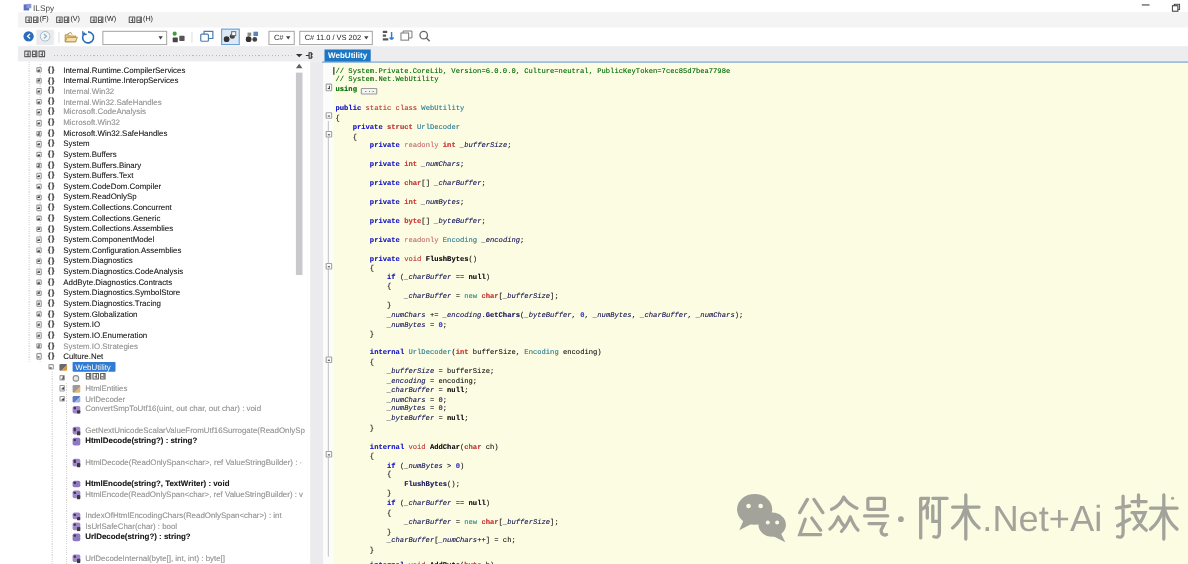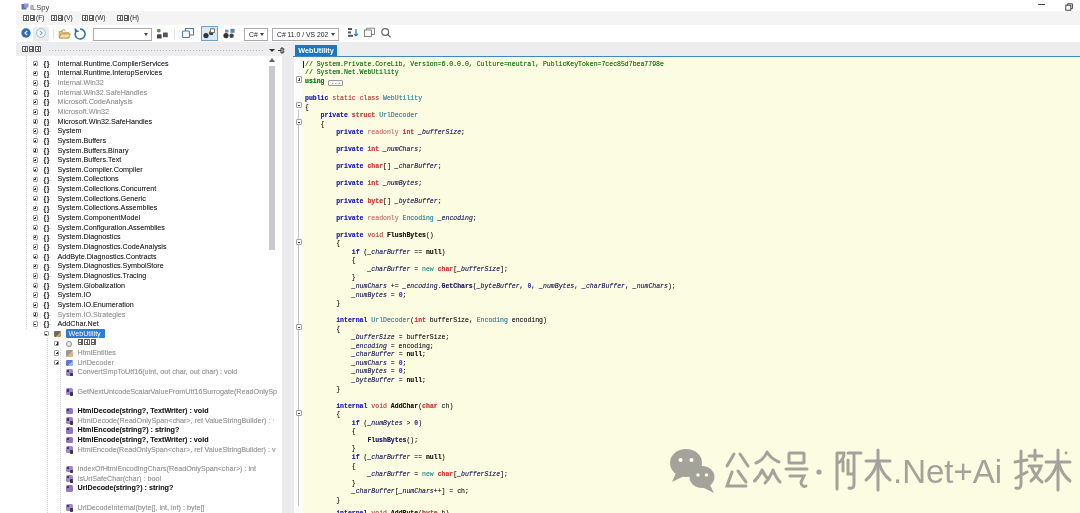--- a/index.html
+++ b/index.html
@@ -282,29 +282,29 @@
         </span>
         <span class="bricon" style="left:27.5px">{}</span>
         <span class="lb" style="left:41.5px">System.Buffers.Text</span>
       </div>
       <div class="tr" style="top:164.83px">
         <span class="exp" style="left:16.6px">
           <i></i>
           <b></b>
         </span>
         <span class="bricon" style="left:27.5px">{}</span>
-        <span class="lb" style="left:41.5px">System.Compiler.Compiler</span>
+        <span class="lb" style="left:41.5px">System.CodeDom.Compiler</span>
       </div>
       <div class="tr" style="top:174.48px">
         <span class="exp" style="left:16.6px">
           <i></i>
           <b></b>
         </span>
         <span class="bricon" style="left:27.5px">{}</span>
-        <span class="lb" style="left:41.5px">System.Collections</span>
+        <span class="lb" style="left:41.5px">System.ReadOnlySp</span>
       </div>
       <div class="tr" style="top:184.13px">
         <span class="exp" style="left:16.6px">
           <i></i>
           <b></b>
         </span>
         <span class="bricon" style="left:27.5px">{}</span>
         <span class="lb" style="left:41.5px">System.Collections.Concurrent</span>
       </div>
       <div class="tr" style="top:193.78px">
@@ -409,21 +409,21 @@
           <b></b>
         </span>
         <span class="bricon" style="left:27.5px">{}</span>
         <span class="lb g" style="left:41.5px">System.IO.Strategies</span>
       </div>
       <div class="tr" style="top:319.23px">
         <span class="exp" style="left:16.6px">
           <i></i>
         </span>
         <span class="bricon" style="left:27.5px">{}</span>
-        <span class="lb" style="left:41.5px">AddChar.Net</span>
+        <span class="lb" style="left:41.5px">Culture.Net</span>
       </div>
       <div class="tr" style="top:328.88px">
         <span class="exp" style="left:27.5px">
           <i></i>
         </span>
         <span class="clsicon" style="left:38px"></span>
         <span class="sel" style="left:50px;top:0.4px;width:39px;height:9px"></span>
         <span class="lb" style="left:52.5px;color:#fff">WebUtility</span>
       </div>
       <div class="tr" style="top:338.53px">
@@ -451,31 +451,27 @@
         <span class="lb g" style="left:61.5px">UrlDecoder</span>
       </div>
       <div class="tr" style="top:367.48px">
         <span class="meth priv" style="left:50px"></span>
         <span class="lb g" style="left:61.5px">ConvertSmpToUtf16(uint, out char, out char) : void</span>
       </div>
       <div class="tr" style="top:386.78px">
         <span class="meth priv" style="left:50px"></span>
         <span class="lb g" style="left:61.5px">GetNextUnicodeScalarValueFromUtf16Surrogate(ReadOnlySp</span>
       </div>
-      <div class="tr" style="top:406.08px">
+      <div class="tr" style="top:396.43px">
         <span class="meth pub" style="left:50px"></span>
-        <span class="lb bold" style="left:61.5px">HtmlDecode(string?, TextWriter) : void</span>
+        <span class="lb bold" style="left:61.5px">HtmlDecode(string?) : string?</span>
       </div>
       <div class="tr" style="top:415.73px">
         <span class="meth priv" style="left:50px"></span>
         <span class="lb g" style="left:61.5px">HtmlDecode(ReadOnlySpan&lt;char&gt;, ref ValueStringBuilder) : ·</span>
-      </div>
-      <div class="tr" style="top:425.38px">
-        <span class="meth pub" style="left:50px"></span>
-        <span class="lb bold" style="left:61.5px">HtmlEncode(string?) : string?</span>
       </div>
       <div class="tr" style="top:435.03px">
         <span class="meth pub" style="left:50px"></span>
         <span class="lb bold" style="left:61.5px">HtmlEncode(string?, TextWriter) : void</span>
       </div>
       <div class="tr" style="top:444.68px">
         <span class="meth priv" style="left:50px"></span>
         <span class="lb g" style="left:61.5px">HtmlEncode(ReadOnlySpan&lt;char&gt;, ref ValueStringBuilder) : v</span>
       </div>
       <div class="tr" style="top:463.98px">

